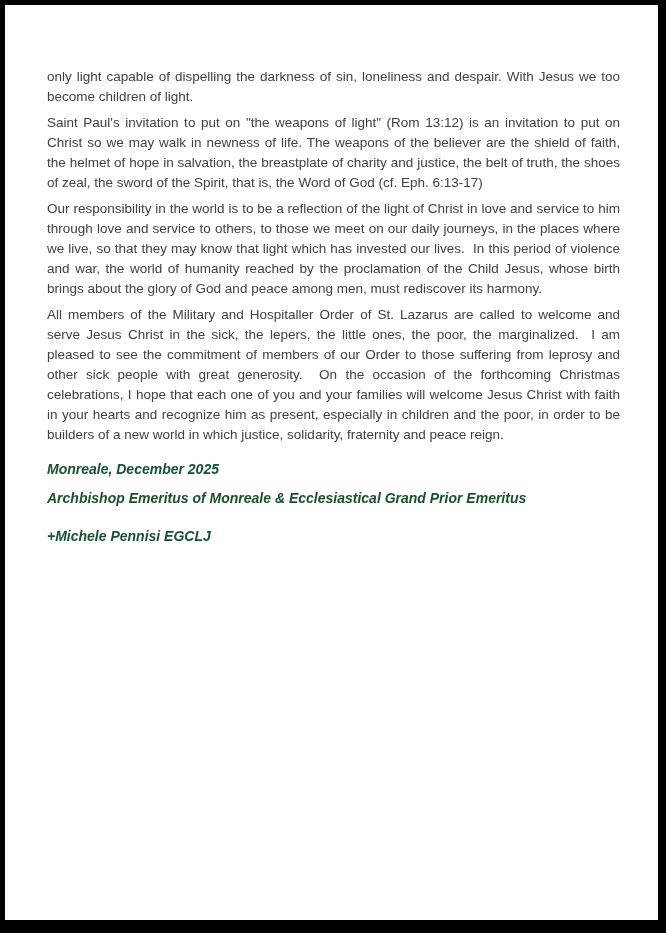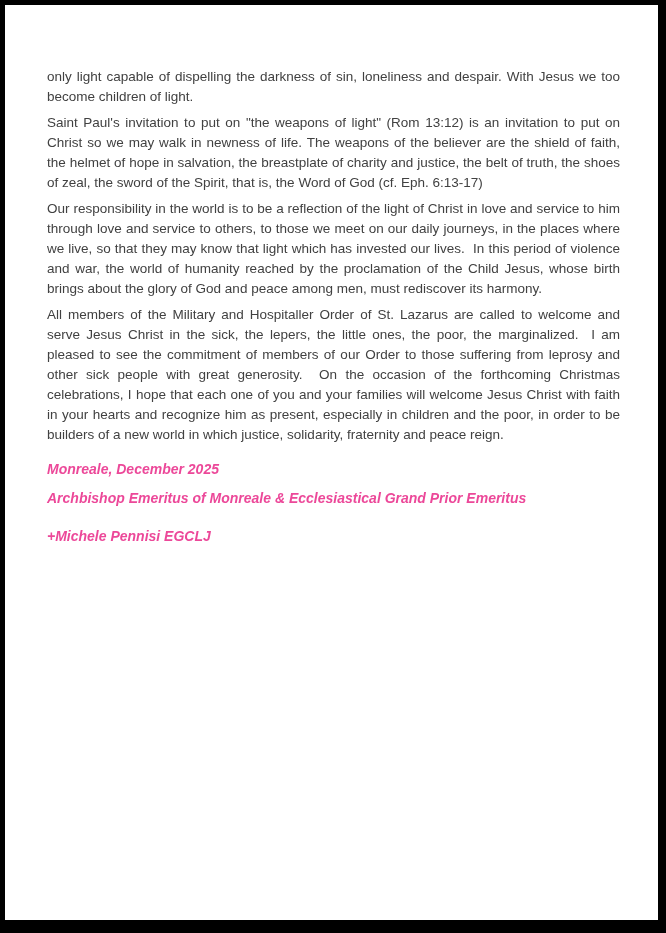--- a/index.html
+++ b/index.html
@@ -32,21 +32,21 @@
     font-size: 13.5px;
     line-height: 20px;
     text-align: justify;
   }
   .para {
     margin: 0 0 6px 0;
   }
   .sig {
     font-weight: bold;
     font-style: italic;
-    color: #ec4899;
+    color: #14532d;
     text-align: left;
     font-size: 14px;
     line-height: 20px;
   }
   .sig-dateline {
     margin: 14px 0 0 0;
   }
   .sig-name {
     margin: 18px 0 0 0;
   }

